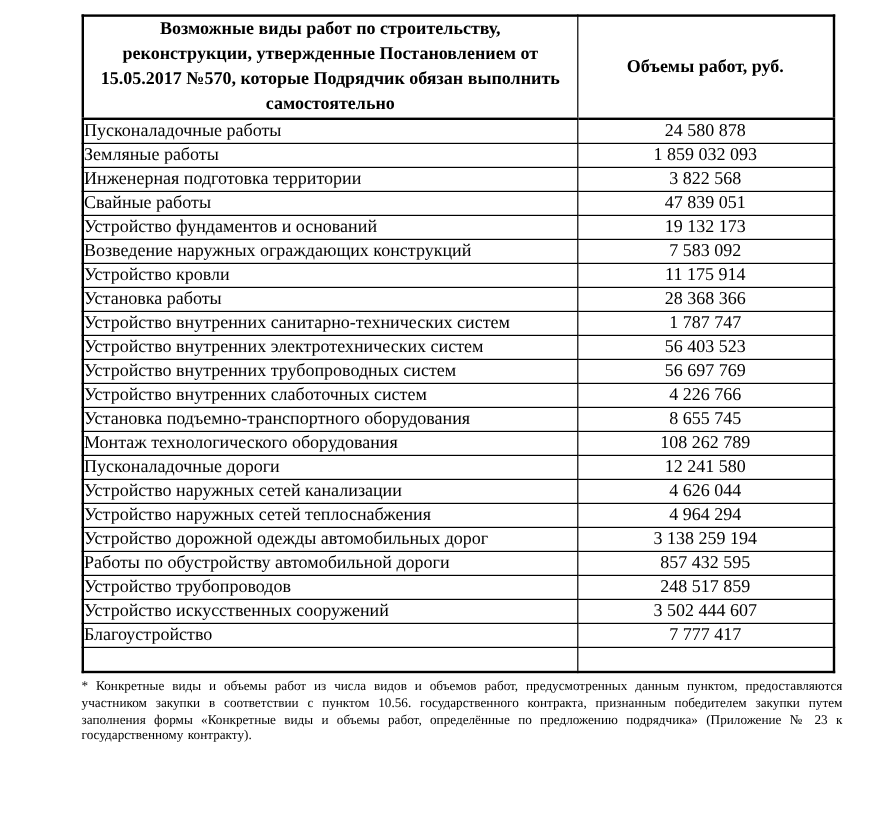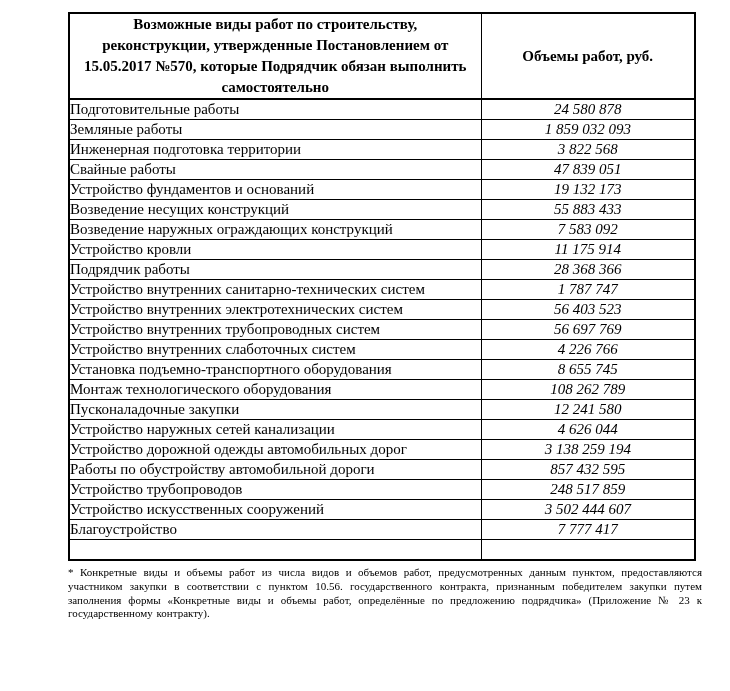--- a/index.html
+++ b/index.html
@@ -51,21 +51,20 @@
   }
   td.cell-label {
     text-align: left;
     padding-left: 5px;
     padding-right: 3px;
     vertical-align: top;
   }
   td.cell-value {
     text-align: center;
     vertical-align: bottom;
-    font-style: italic;
   }
   .footnote {
     width: 634px;
     margin-top: 5px;
     font-size: 11px;
     line-height: 13.8px;
     text-align: justify;
     word-spacing: 1px;
   }
 </style>
@@ -80,21 +79,21 @@
       <col class="c-value">
     </colgroup>
     <thead>
       <tr>
         <th>Возможные виды работ по строительству, реконструкции, утвержденные Постановлением от 15.05.2017 №570, которые Подрядчик обязан выполнить самостоятельно</th>
         <th>Объемы работ, руб.</th>
       </tr>
     </thead>
     <tbody>
     <tr>
-      <td class="cell-label">Подготовительные работы</td>
+      <td class="cell-label">Пусконаладочные работы</td>
       <td class="cell-value">24 580 878</td>
     </tr>
 
     <tr>
       <td class="cell-label">Земляные работы</td>
       <td class="cell-value">1 859 032 093</td>
     </tr>
 
     <tr>
       <td class="cell-label">Инженерная подготовка территории</td>
@@ -104,37 +103,33 @@
     <tr>
       <td class="cell-label">Свайные работы</td>
       <td class="cell-value">47 839 051</td>
     </tr>
 
     <tr>
       <td class="cell-label">Устройство фундаментов и оснований</td>
       <td class="cell-value">19 132 173</td>
     </tr>
 
-    <tr>
-      <td class="cell-label">Возведение несущих конструкций</td>
-      <td class="cell-value">55 883 433</td>
-    </tr>
 
     <tr>
       <td class="cell-label">Возведение наружных ограждающих конструкций</td>
       <td class="cell-value">7 583 092</td>
     </tr>
 
     <tr>
       <td class="cell-label">Устройство кровли</td>
       <td class="cell-value">11 175 914</td>
     </tr>
 
     <tr>
-      <td class="cell-label">Подрядчик работы</td>
+      <td class="cell-label">Установка работы</td>
       <td class="cell-value">28 368 366</td>
     </tr>
 
 
     <tr>
       <td class="cell-label">Устройство внутренних санитарно-технических систем</td>
       <td class="cell-value">1 787 747</td>
     </tr>
 
     <tr>
@@ -156,30 +151,34 @@
       <td class="cell-label">Установка подъемно-транспортного оборудования</td>
       <td class="cell-value">8 655 745</td>
     </tr>
 
     <tr>
       <td class="cell-label">Монтаж технологического оборудования</td>
       <td class="cell-value">108 262 789</td>
     </tr>
 
     <tr>
-      <td class="cell-label">Пусконаладочные закупки</td>
+      <td class="cell-label">Пусконаладочные дороги</td>
       <td class="cell-value">12 241 580</td>
     </tr>
 
 
     <tr>
       <td class="cell-label">Устройство наружных сетей канализации</td>
       <td class="cell-value">4 626 044</td>
     </tr>
 
+    <tr>
+      <td class="cell-label">Устройство наружных сетей теплоснабжения</td>
+      <td class="cell-value">4 964 294</td>
+    </tr>
 
     <tr>
       <td class="cell-label">Устройство дорожной одежды автомобильных дорог</td>
       <td class="cell-value">3 138 259 194</td>
     </tr>
 
     <tr>
       <td class="cell-label">Работы по обустройству автомобильной дороги</td>
       <td class="cell-value">857 432 595</td>
     </tr>

